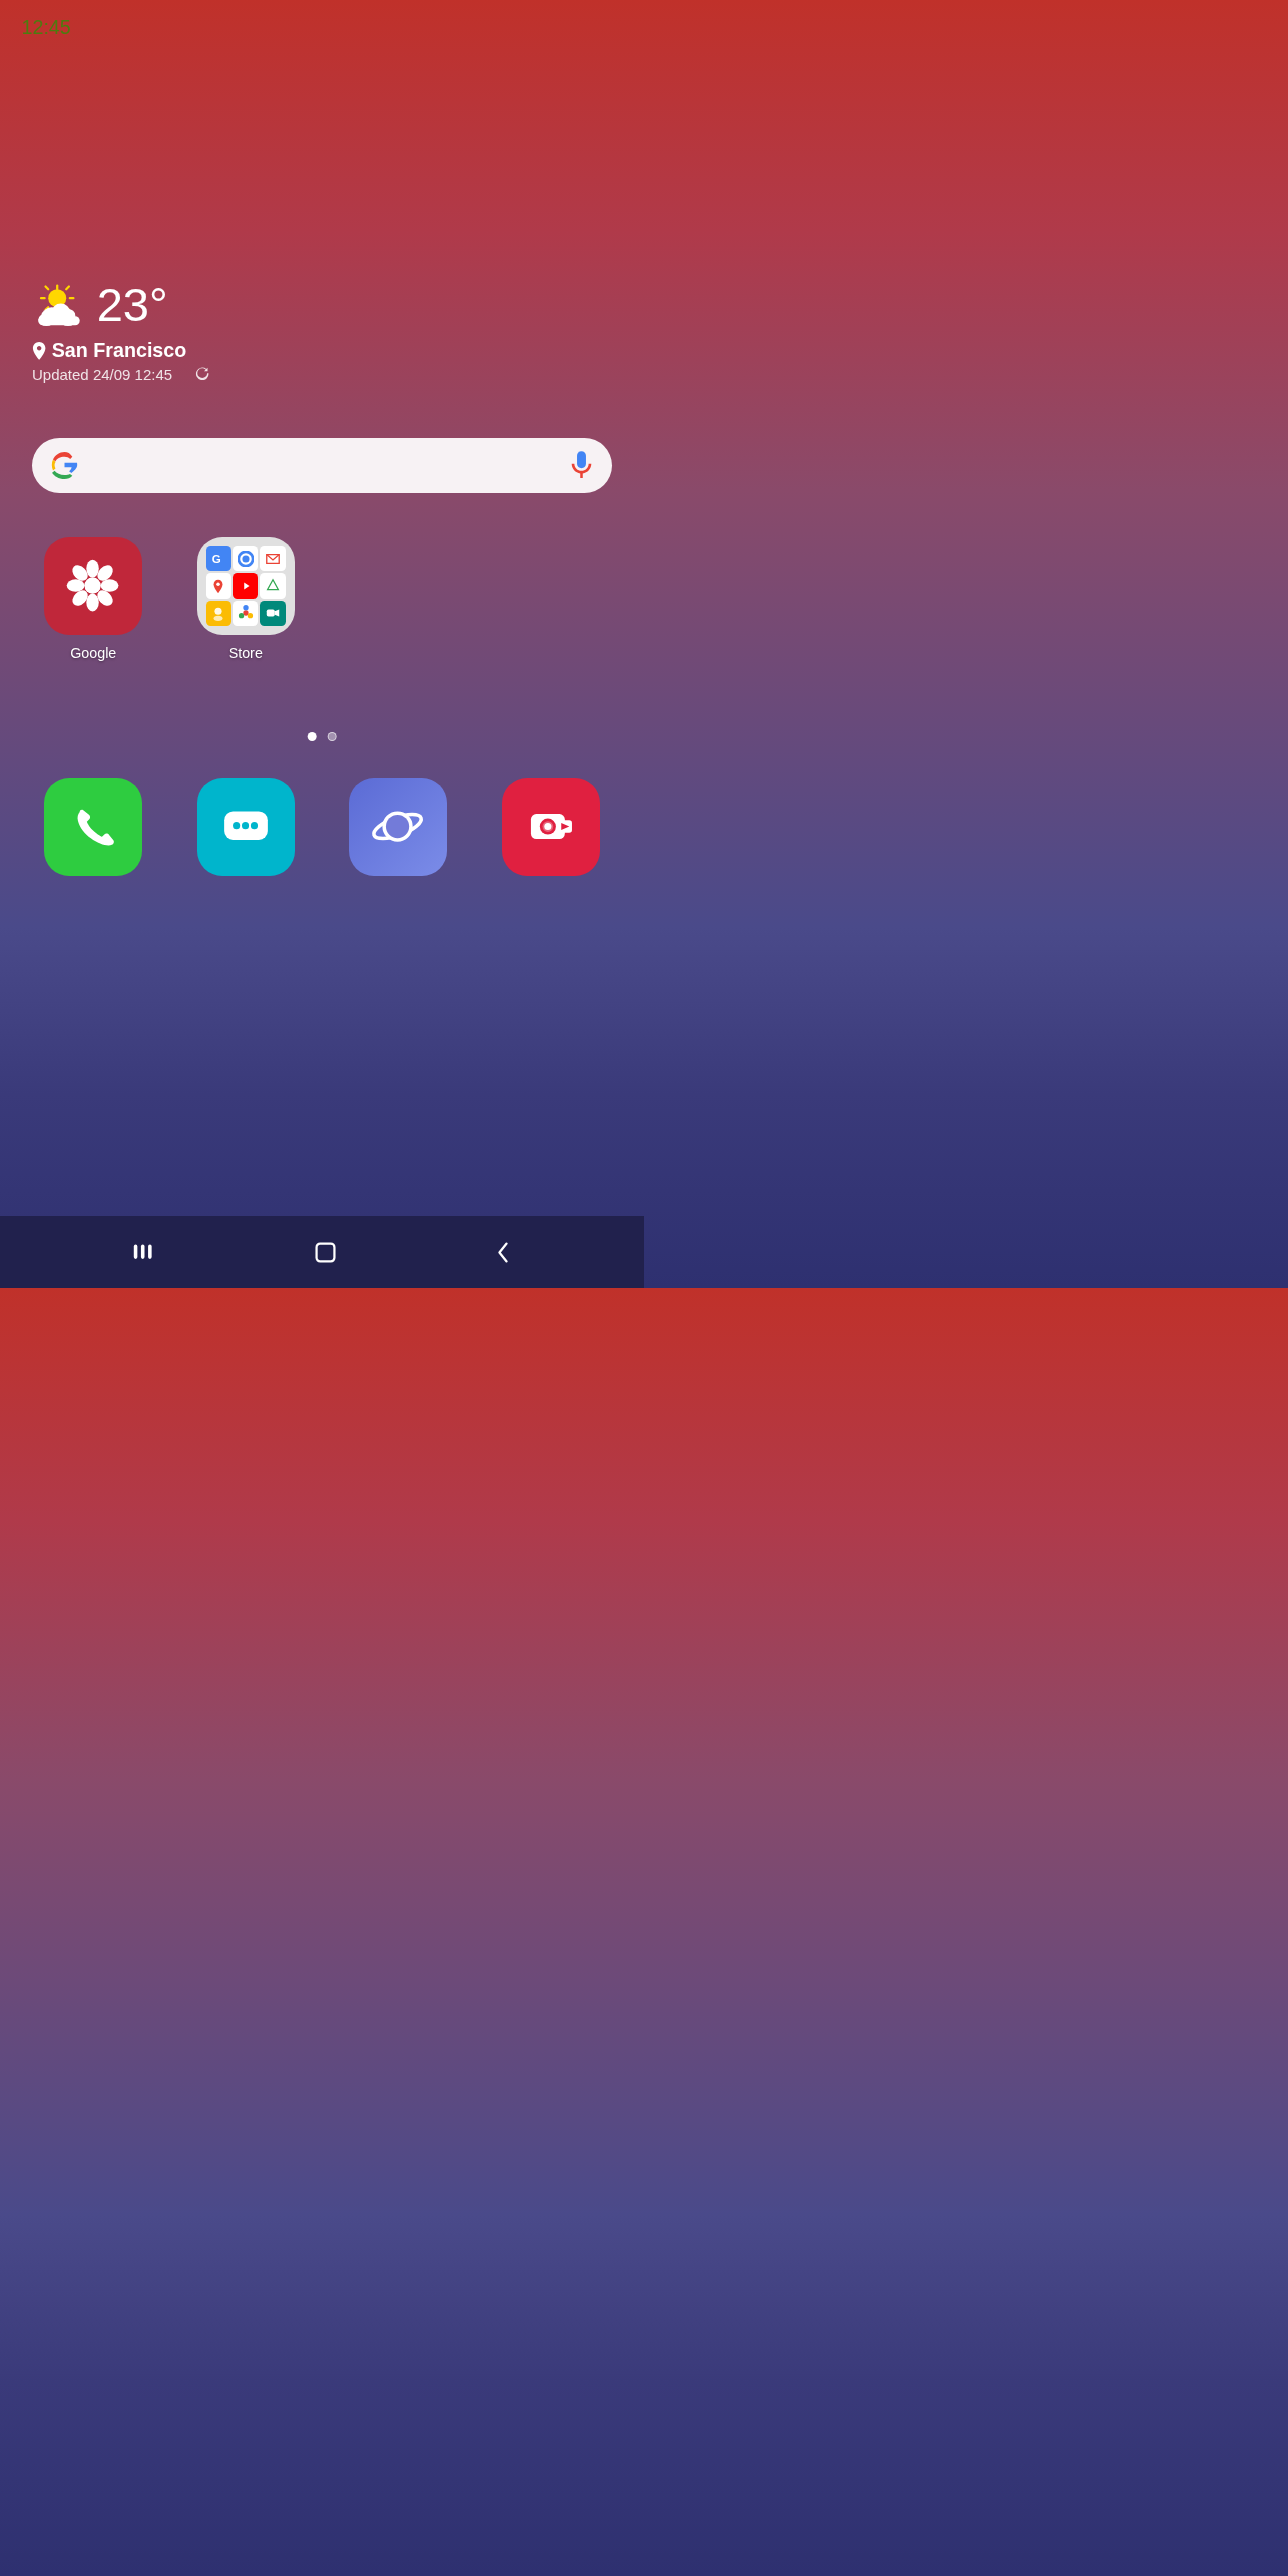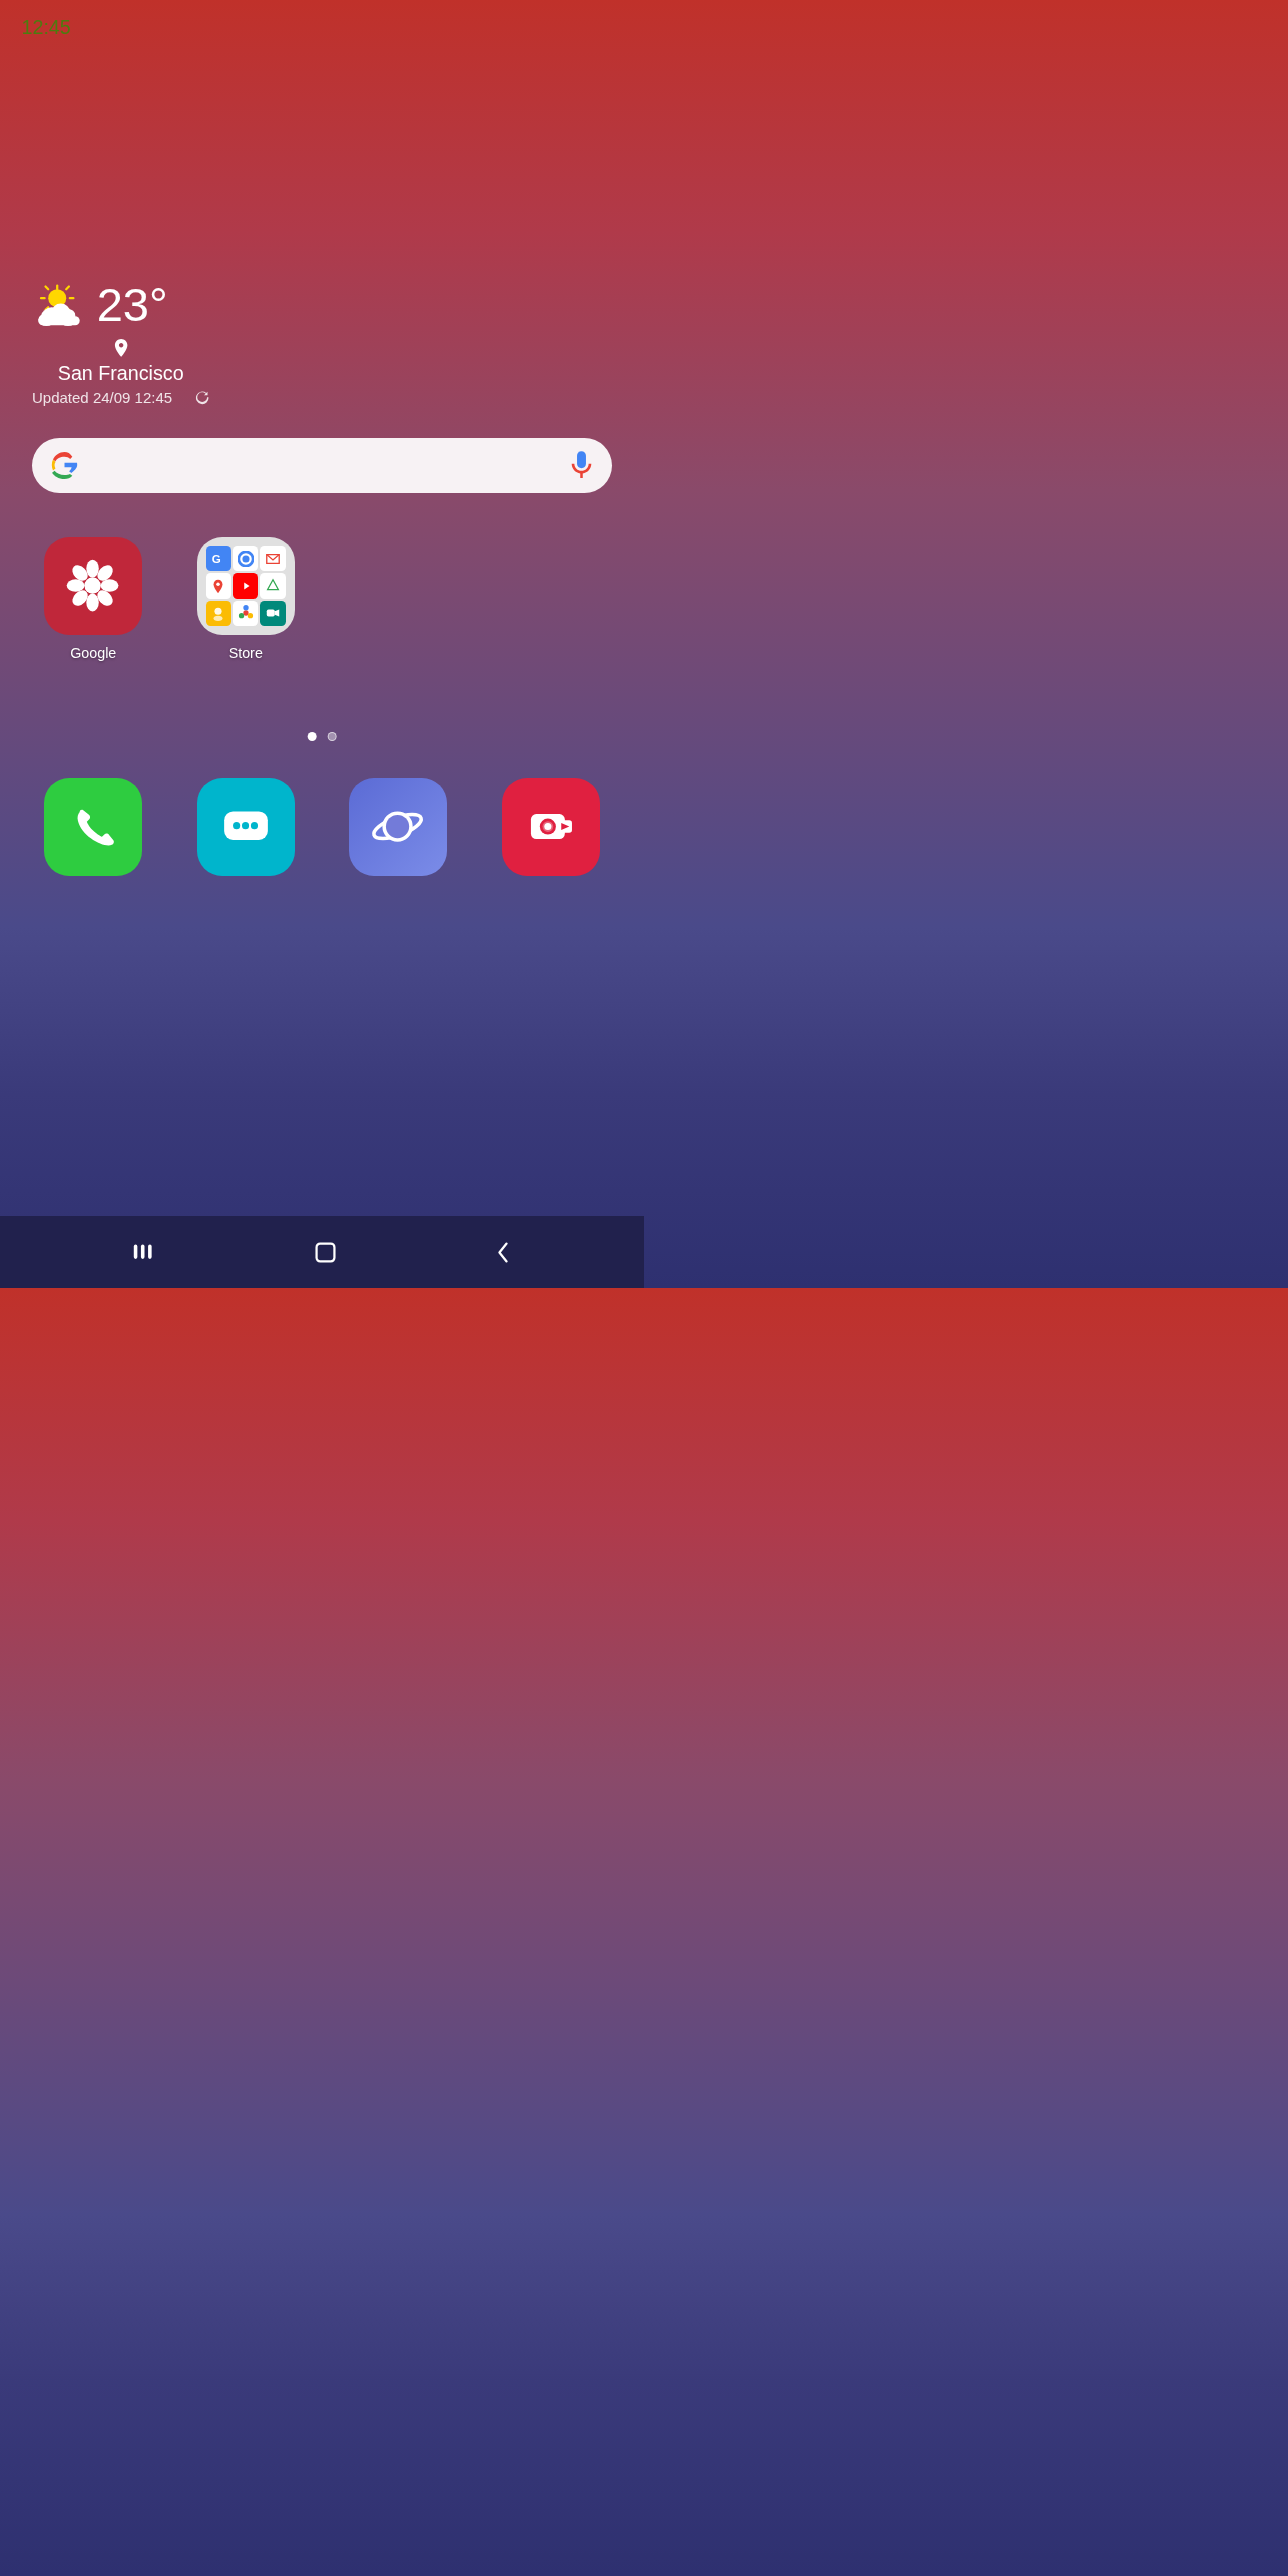--- a/index.html
+++ b/index.html
@@ -61,33 +61,31 @@
 
     .weather-temp {
       color: white;
       font-size: 47px;
       font-weight: 300;
     }
 
     .weather-location {
       color: white;
       font-size: 19.7px;
-      font-weight: 400;
+      font-weight: 700;
       display: flex;
       align-items: center;
       gap: 5.4px;
       margin-bottom: 3.6px;
-      flex-direction: column;
     }
 
     .weather-updated {
       color: rgba(255,255,255,0.85);
       font-size: 15px;
       display: flex;
-      align-items: center;
       gap: 23px;
     }
 
     
     .search-bar {
       position: absolute;
       top: 438px;
       left: 32px;
       right: 32px;
       background: rgba(255,255,255,0.93);

